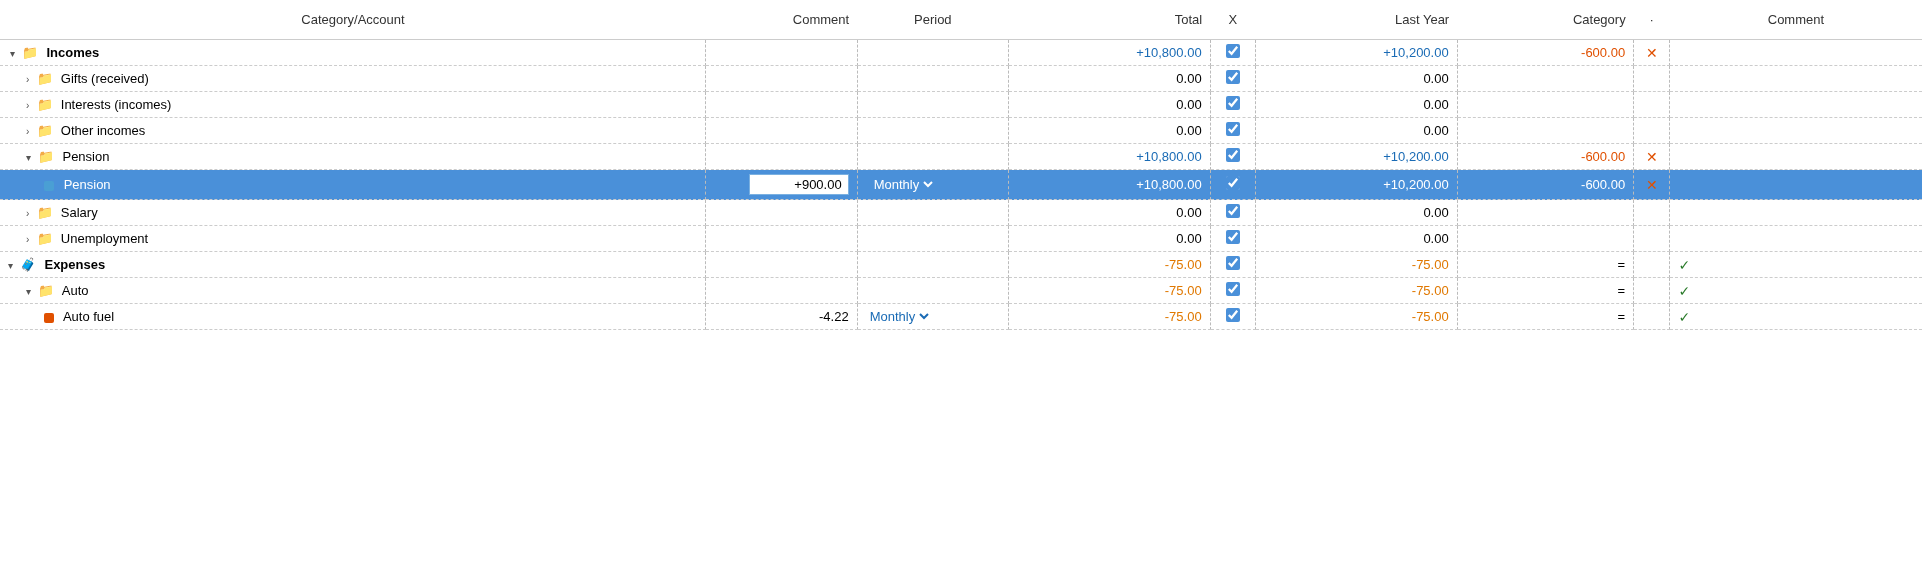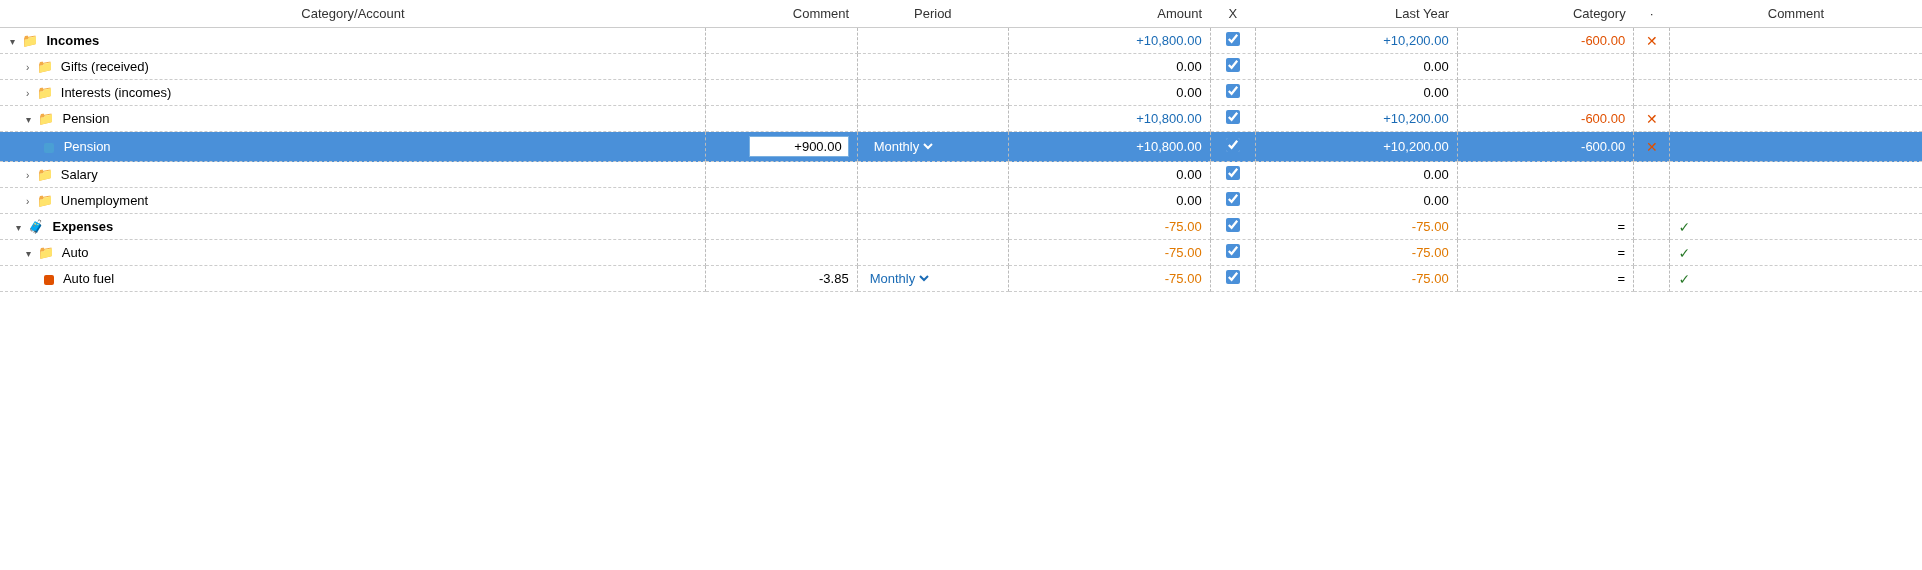--- a/index.html
+++ b/index.html
@@ -4,21 +4,21 @@
   <style>
     * { box-sizing: border-box; margin: 0; padding: 0; }
     body { font-family: -apple-system, BlinkMacSystemFont, 'Segoe UI', sans-serif; font-size: 13px; background: #fff; overflow-x: auto; }
 
     .table-container { width: 1922px; }
 
     table { width: 100%; border-collapse: collapse; }
 
     th, td { padding: 4px 8px; border-bottom: 1px solid #ddd; white-space: nowrap; }
 
-    thead th { font-weight: 500; color: #333; border-bottom: 1px solid #ccc; padding: 6px 8px; }
+    thead th { font-weight: 500; color: #333; border-bottom: 1px solid #ccc; padding: 12px 8px; }
 
     .col-category { width: 560px; }
     .col-amount { width: 120px; text-align: right; }
     .col-period { width: 120px; }
     .col-total { width: 160px; text-align: right; }
     .col-x { width: 36px; text-align: center; }
     .col-lastyear { width: 160px; text-align: right; }
     .col-variation { width: 140px; text-align: right; }
     .col-dot { width: 24px; text-align: center; }
     .col-comment { width: 200px; }
@@ -57,21 +57,21 @@
 </head>
 <body>
 
 <div class="table-container">
   <table>
     <thead>
       <tr>
         <th class="col-category dashed-right">Category/Account</th>
         <th class="col-amount dashed-right">Comment</th>
         <th class="col-period dashed-right">Period</th>
-        <th class="col-total dashed-right">Amount</th>
+        <th class="col-total dashed-right">Total</th>
         <th class="col-x dashed-right">X</th>
         <th class="col-lastyear dashed-right">Last Year</th>
         <th class="col-variation dashed-right">Category</th>
         <th class="col-dot dashed-right">·</th>
         <th class="col-comment">Comment</th>
       </tr>
     </thead>
     <tbody id="table-body">
     <tr>
           <td class="col-category dashed-right" style="padding-left:10px">
@@ -131,20 +131,41 @@
     <span>0.00</span>
   </td>
           <td class="col-variation dashed-right ">
     <span></span>
   </td>
           <td class="col-dot dashed-right"></td>
           <td class="col-comment"></td>
         </tr>
         <tr>
           <td class="col-category dashed-right" style="padding-left:26px">
+      <span class="chevron" style="cursor:pointer">›</span>
+      <span style="margin-right:4px">📁</span>
+      <span>Other incomes</span>
+    </td>
+          <td class="col-amount dashed-right"></td>
+          <td class="col-period dashed-right"></td>
+          <td class="col-total dashed-right ">
+    <span>0.00</span>
+  </td>
+          <td class="col-x dashed-right"><input type="checkbox" class="checkbox" checked="" style=""></td>
+          <td class="col-lastyear dashed-right ">
+    <span>0.00</span>
+  </td>
+          <td class="col-variation dashed-right ">
+    <span></span>
+  </td>
+          <td class="col-dot dashed-right"></td>
+          <td class="col-comment"></td>
+        </tr>
+        <tr>
+          <td class="col-category dashed-right" style="padding-left:26px">
       <span class="chevron" style="cursor:pointer">▾</span>
       <span style="margin-right:4px">📁</span>
       <span>Pension</span>
     </td>
           <td class="col-amount dashed-right"></td>
           <td class="col-period dashed-right"></td>
           <td class="col-total dashed-right text-blue">
     <span>+10,800.00</span>
   </td>
           <td class="col-x dashed-right"><input type="checkbox" class="checkbox" checked="" style=""></td>
@@ -219,21 +240,21 @@
           <td class="col-lastyear dashed-right ">
     <span>0.00</span>
   </td>
           <td class="col-variation dashed-right ">
     <span></span>
   </td>
           <td class="col-dot dashed-right"></td>
           <td class="col-comment"></td>
         </tr>
         <tr>
-          <td class="col-category dashed-right" style="padding-left:16px">
+          <td class="col-category dashed-right" style="padding-left:8px">
       <span class="chevron">▾</span>
       <span class="bag-icon">🧳</span>
       <strong>Expenses</strong>
     </td>
           <td class="col-amount dashed-right"></td>
           <td class="col-period dashed-right"></td>
           <td class="col-total dashed-right text-orange">
     <span>-75.00</span>
   </td>
           <td class="col-x dashed-right"><input type="checkbox" class="checkbox" checked="" style=""></td>
@@ -266,21 +287,21 @@
   </td>
           <td class="col-dot dashed-right"></td>
           <td class="col-comment"><span class="check-green">✓</span></td>
         </tr>
         <tr>
           <td class="col-category dashed-right" style="padding-left:44px">
       <span class="category-icon icon-red"></span>
       <span>Auto fuel</span>
     </td>
           <td class="col-amount dashed-right">
-      <span>-3.85</span>
+      <span>-4.22</span>
     </td>
           <td class="col-period dashed-right">
         <select class="period-select-dark">
           <option>Monthly</option><option>Weekly</option><option>Yearly</option><option>Daily</option>
         </select>
       </td>
           <td class="col-total dashed-right text-orange">
     <span>-75.00</span>
   </td>
           <td class="col-x dashed-right"><input type="checkbox" class="checkbox" checked="" style=""></td>

